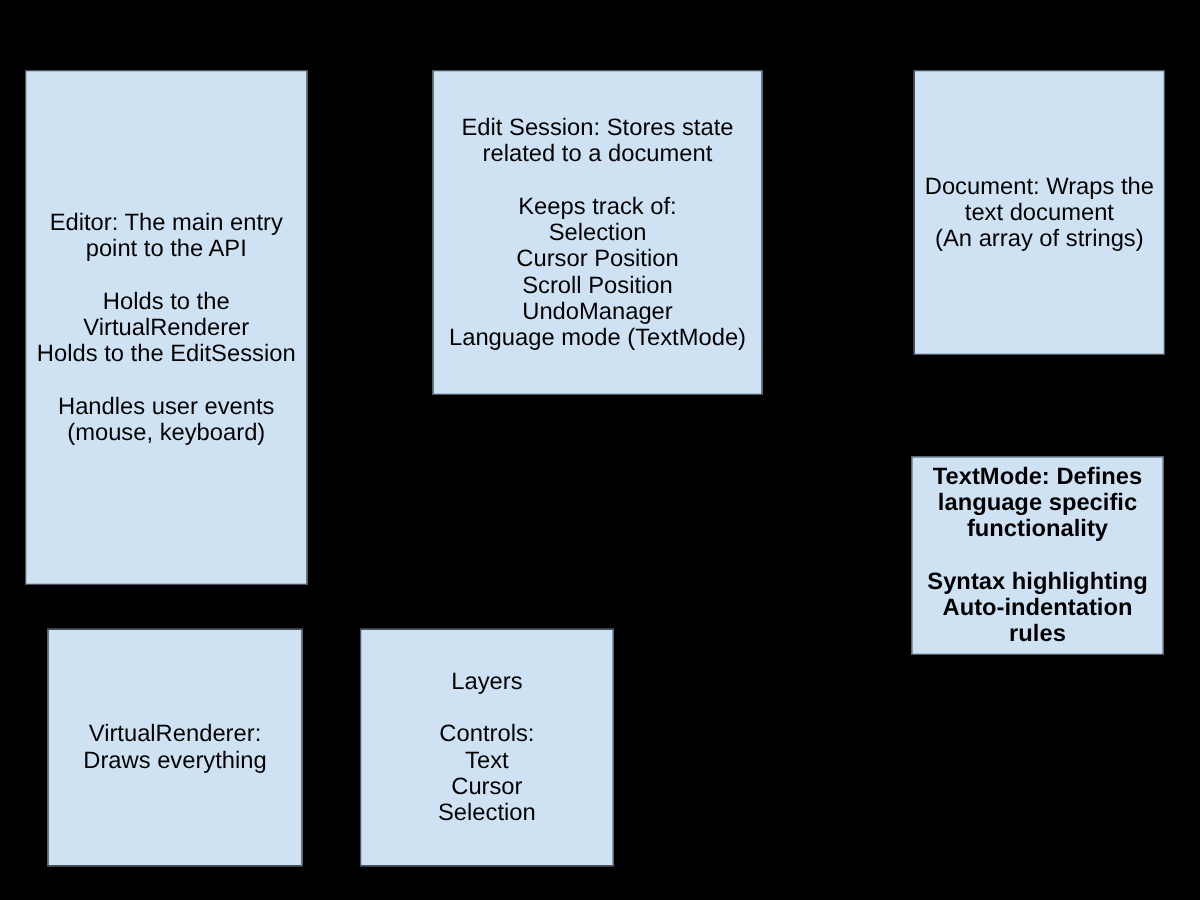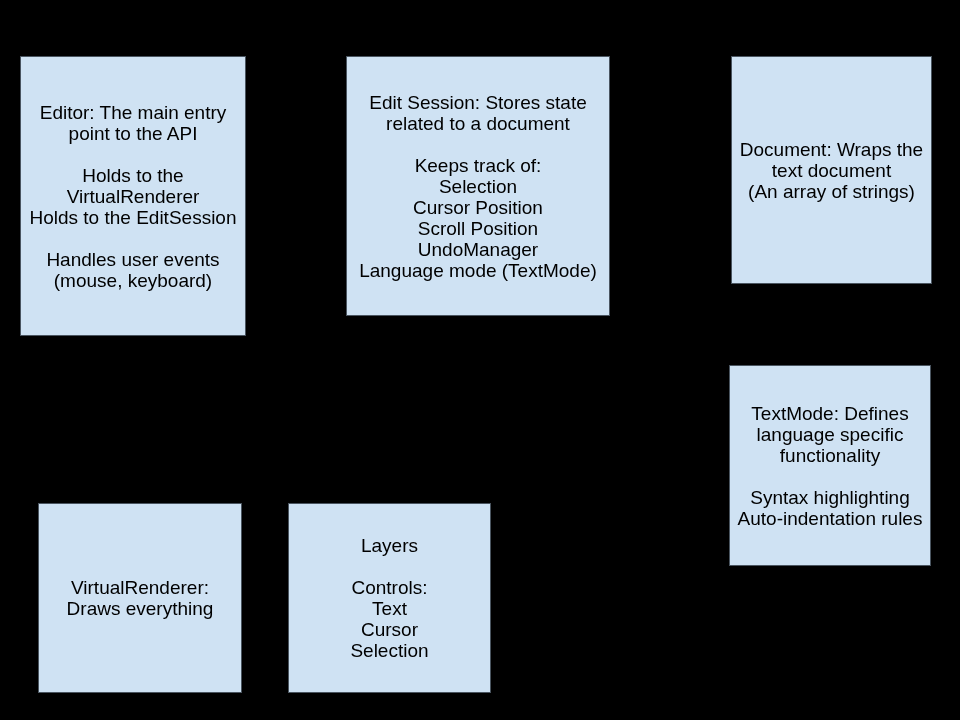--- a/index.html
+++ b/index.html
@@ -27,24 +27,24 @@
     justify-content: center;
   }
   .box-text {
     white-space: pre-line;
     text-align: center;
     color: var(--text-color);
     font-size: 19px;
     line-height: 21px;
     width: 100%;
   }
-  .box-editor           { left: 20px;  top: 56px;  width: 226px; height: 280px; }
+  .box-editor           { left: 20px;  top: 56px;  width: 226px; height: 412px; }
   .box-edit-session     { left: 346px; top: 56px;  width: 264px; height: 260px; }
   .box-document         { left: 731px; top: 56px;  width: 201px; height: 228px; }
-  .box-textmode         { left: 729px; top: 365px; width: 202px; height: 201px; }
+  .box-textmode         { left: 729px; top: 365px; width: 202px; height: 159px; font-weight: bold; }
   .box-virtual-renderer { left: 38px;  top: 503px; width: 204px; height: 190px; align-items: center; }
   .box-layers           { left: 288px; top: 503px; width: 203px; height: 190px; }
 </style>
 </head>
 <body>
 
 <div class="canvas">
 
   <div class="box box-editor">
     <div class="box-text">Editor: The main entry

